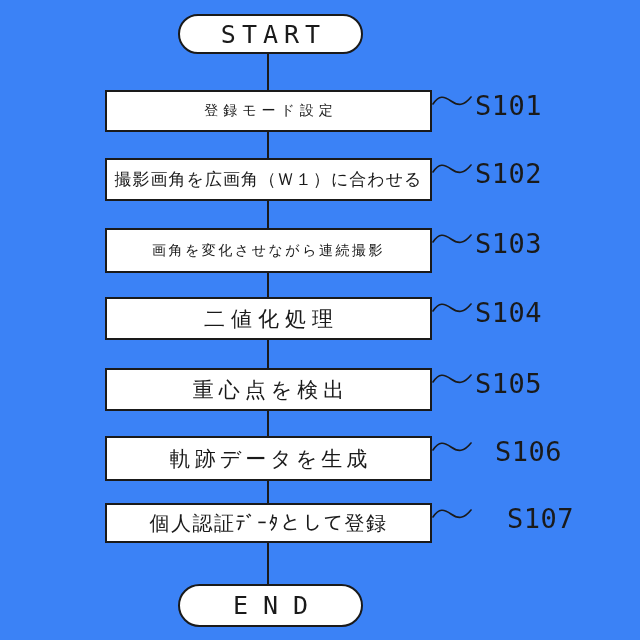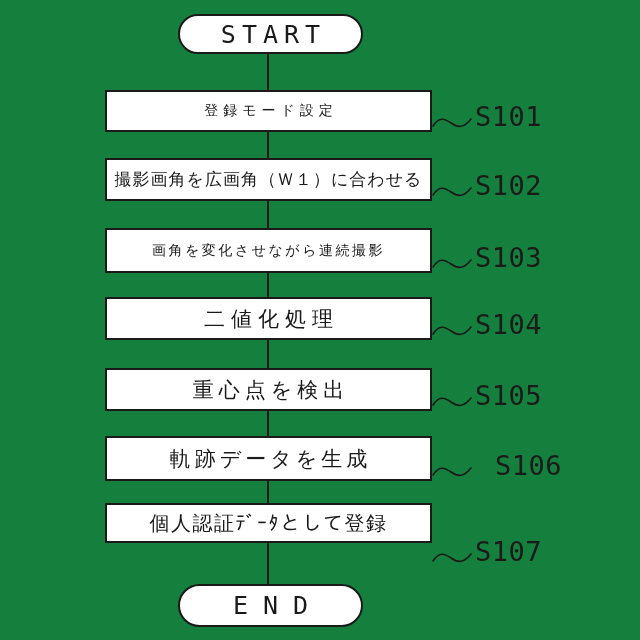--- a/index.html
+++ b/index.html
@@ -4,21 +4,21 @@
 <style>
   html, body {
     margin: 0;
     padding: 0;
     background: #ffffff;
   }
   #stage {
     position: relative;
     width: 640px;
     height: 640px;
-    background: #15803d;
+    background: #3b82f6;
     overflow: hidden;
     font-family: "Liberation Sans", sans-serif;
     color: #1a1a1a;
   }
   
   .flow-line {
     position: absolute;
     left: 267px;
     top: 52px;
     width: 2px;
@@ -79,30 +79,30 @@
   #box-s103 .p-text { font-size: 14px; letter-spacing: 2.5px; }
   #box-s104 .p-text { font-size: 21px; letter-spacing: 6px; padding-left: 6px; text-align: right; }
   #box-s105 .p-text { font-size: 21px; letter-spacing: 5px; padding-left: 5px; }
   #box-s106 .p-text { font-size: 21px; letter-spacing: 4px; padding-left: 4px; }
   #box-s107 .p-text { font-size: 20px; letter-spacing: 1.5px; }
 
   .step-ref {
     position: absolute;
     left: 432px;
     display: flex;
-    align-items: flex-end;
+    align-items: flex-start;
     z-index: 2;
   }
   #ref-s101 { top: 90px;  height: 42px; }
   #ref-s102 { top: 158px; height: 43px; }
   #ref-s103 { top: 228px; height: 45px; }
   #ref-s104 { top: 297px; height: 43px; }
   #ref-s105 { top: 368px; height: 43px; }
   #ref-s106 { top: 436px; height: 45px; gap: 20px; }
-  #ref-s107 { top: 527px; height: 40px; }
+  #ref-s107 { top: 503px; height: 40px; gap: 32px; }
 
   .tilde {
     width: 40px;
     height: 18px;
     flex: 0 0 auto;
     margin-top: 2px;
   }
   .step-id {
     font-family: "DejaVu Sans Mono", monospace;
     font-size: 27px;

